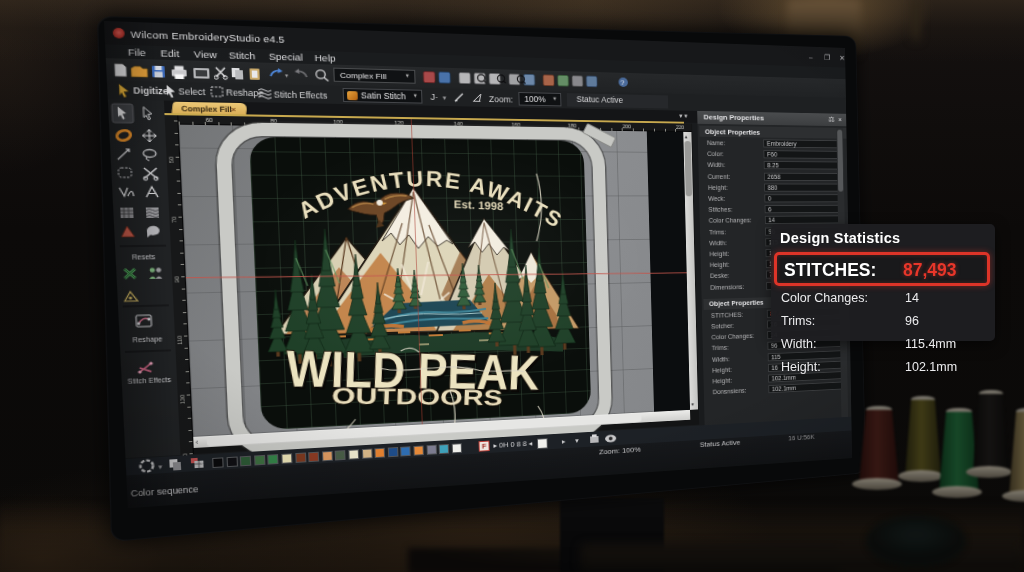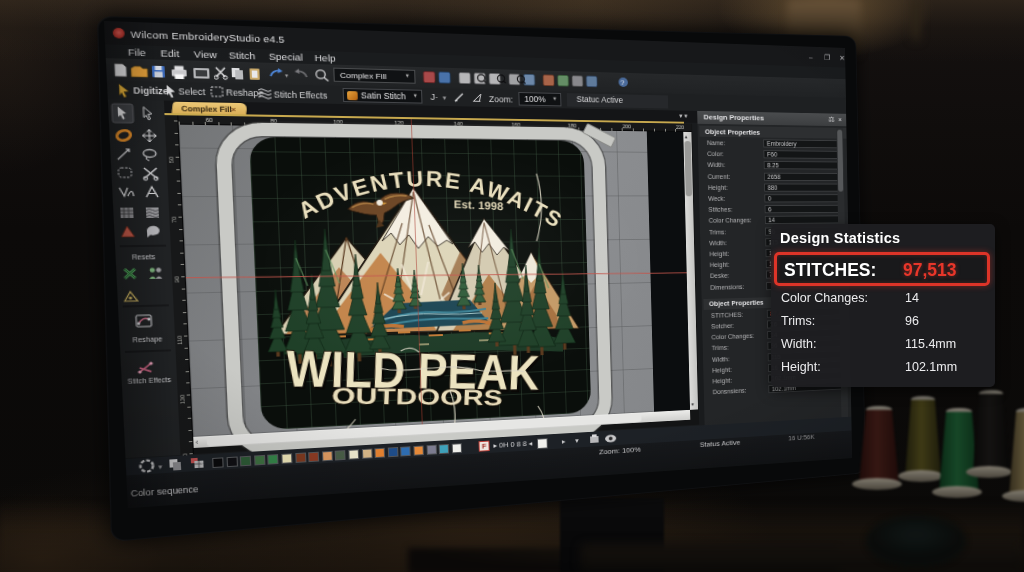--- a/index.html
+++ b/index.html
@@ -76,21 +76,21 @@
 #panel .sec{position:absolute;left:2px;width:170px;height:12px;background:#2d2f31;color:#e6e6e8;font-size:7.5px;font-weight:bold;padding:1.5px 0 0 6px}
 #panel .rl{position:absolute;left:10px;color:#b4b4b6;font-size:7px}
 #panel .rv{position:absolute;left:74px;width:88px;height:9px;background:#131516;border:1px solid #3a3c3e;color:#c9c9cb;font-size:6.8px;padding:0 0 0 3px}
 #panel .psb{position:absolute;left:160px;top:16px;width:8px;height:332px;background:#2a2c2e}
 #panel .psbt{position:absolute;left:161px;top:18px;width:6px;height:70px;background:#56585a;border-radius:3px}
 
 #palbar{position:absolute;left:0;top:420px;width:744px;height:18px;background:#1d2126}
 #statusbar{position:absolute;left:0;top:436px;width:744px;height:32px;background:#17191c;color:#d8d8da}
 .chip{position:absolute;top:4px;width:10px;height:10px;border:1px solid #55575a}
 
-#overlay{position:absolute;left:771px;top:224px;width:224px;height:163px;background:rgba(30,30,33,.97);border-radius:5px;box-shadow:0 4px 14px rgba(0,0,0,.55);z-index:90}
+#overlay{position:absolute;left:771px;top:224px;width:224px;height:117px;background:rgba(30,30,33,.97);border-radius:5px;box-shadow:0 4px 14px rgba(0,0,0,.55);z-index:90}
 #overlay h1{font-family:"Liberation Sans",sans-serif;font-size:14.5px;color:#fff;font-weight:bold;position:absolute;left:9px;top:6px;letter-spacing:.2px}
 #stbox{position:absolute;left:3px;top:28px;width:216px;height:34px;border:3px solid #dd3428;border-radius:5px;background:rgba(22,22,24,.55);box-shadow:0 0 6px rgba(221,52,40,.45), inset 0 0 4px rgba(221,52,40,.3)}
 #stbox .k{position:absolute;left:7px;top:5px;font-size:17.5px;font-weight:bold;color:#fff}
 #stbox .v{position:absolute;left:126px;top:5px;font-size:17.5px;font-weight:bold;color:#e8362a;text-shadow:0 0 4px rgba(232,54,42,.5)}
 .orow{position:absolute;left:10px;width:205px;font-size:12.5px;color:#ececee}
 .orow b{position:absolute;left:124px;font-weight:normal}
 
 .spool{position:absolute;filter:blur(1.3px) brightness(.72)}
 .spool .cone{position:absolute;border-radius:4px 4px 6px 6px}
 .spool .rim{position:absolute;border-radius:45%;background:linear-gradient(180deg,#b6b0a2,#7a7468)}
@@ -608,20 +608,20 @@
         <div class="rim" style="left:14.0px;top:0;width:26px;height:7px"></div>
         <div class="cone" style="left:7px;top:4px;width:40px;height:84px;background:linear-gradient(90deg,#4a4028 0%,#8a7a52 45%,#4a4028 100%);clip-path:polygon(7.0px 0,33.0px 0,100% 100%,0 100%)"></div>
         <div class="base" style="left:0;top:82px;width:50.0px;height:12px"></div>
       </div>
       <div class="abs" style="left:866px;top:515px;width:100px;height:52px;border-radius:50%;background:radial-gradient(60% 55% at 50% 38%,#101817,#090c0b 75%);filter:blur(3px);opacity:.9"></div>
     </div>
 <div id="overlay">
   <h1>Design Statistics</h1>
   <div id="stbox">
         <span class="k">STITCHES:</span>
-        <span class="v">97,513</span>
+        <span class="v">87,493</span>
       </div>
   <div class="orow" style="top:67px">Color Changes:<b>14</b></div>
   <div class="orow" style="top:90px">Trims:<b>96</b></div>
   <div class="orow" style="top:113px">Width:<b>115.4mm</b></div>
   <div class="orow" style="top:136px">Height:<b>102.1mm</b></div>
 </div>
 </div>
 
 </body></html>

